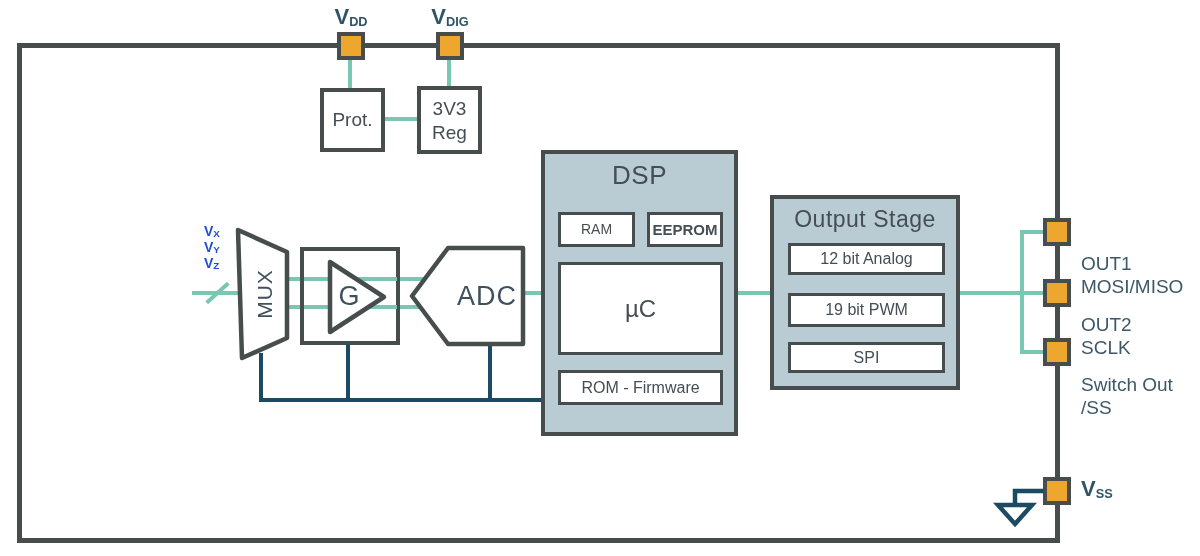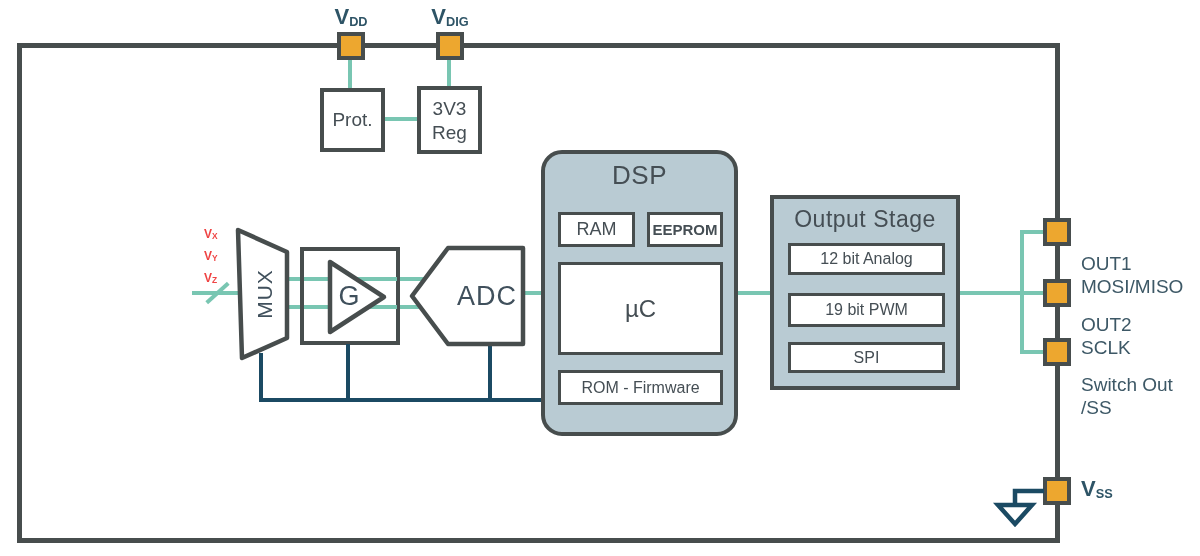--- a/index.html
+++ b/index.html
@@ -25,21 +25,21 @@
        border:4px solid var(--outline);box-sizing:border-box;}
   .box{position:absolute;background:#fff;border:4px solid var(--outline);
        box-sizing:border-box;color:var(--ink);text-align:center;}
   .bigblock{position:absolute;background:var(--blockfill);border:4px solid var(--outline);
        box-sizing:border-box;color:var(--ink);}
   .innerbox{position:absolute;background:#fff;border:3px solid var(--outline);
        box-sizing:border-box;color:var(--ink);text-align:center;}
   .blocktitle{position:absolute;left:0;right:0;text-align:center;color:var(--ink);letter-spacing:.5px;}
   .vlabel{position:absolute;color:#2e5466;font-size:22px;font-weight:bold;text-align:center;}
   .vlabel .sub{font-size:0.58em;position:relative;top:0.12em;letter-spacing:0;}
-  .siglabel{position:absolute;color:#ef4444;font-size:12px;font-weight:bold;line-height:21px;}
+  .siglabel{position:absolute;color:#1d4ed8;font-size:14px;font-weight:bold;line-height:15px;}
   .siglabel .sub{font-size:0.7em;position:relative;top:0.12em;}
   .pinlabel{position:absolute;color:var(--labelnavy);font-size:19px;line-height:23px;white-space:nowrap;margin-top:44px;}
   .gtext{position:absolute;color:#40505c;font-size:27px;text-align:center;}
   svg{position:absolute;overflow:visible;}
   sup{font-size:13px;}
 </style>
 </head>
 <body>
 
 <div class="stage">
@@ -98,23 +98,23 @@
   <svg style="left:326px;top:256px;" width="62" height="82" viewBox="0 0 62 82">
     <polygon points="4,6 4,76 58,41" fill="#fff" stroke="#474d4d" stroke-width="4.5" stroke-linejoin="round"></polygon>
   </svg>
   <div class="gtext" style="left:332px;top:281px;width:34px;height:30px;line-height:30px;">G</div>
 
   <svg style="left:406px;top:241px;" width="126" height="110" viewBox="0 0 126 110">
     <polygon points="6,55 42,7 117,7 117,103 42,103" fill="#fff" stroke="#474d4d" stroke-width="4.5" stroke-linejoin="round"></polygon>
     <text x="81" y="55" text-anchor="middle" dominant-baseline="central" font-size="27" letter-spacing="1" fill="#40505c">ADC</text>
   </svg>
 
-  <div class="bigblock" style="left:541px;top:150px;width:197px;height:286px;border-radius:21px;">
+  <div class="bigblock" style="left:541px;top:150px;width:197px;height:286px;">
     <div class="blocktitle" style="top:6px;font-size:26px;">DSP</div>
-    <div class="innerbox" style="left:13px;top:58px;width:77px;height:35px;font-size:18px;line-height:29px;">RAM</div>
+    <div class="innerbox" style="left:13px;top:58px;width:77px;height:35px;font-size:14px;line-height:29px;">RAM</div>
     <div class="innerbox" style="left:102px;top:58px;width:76px;height:35px;font-size:15px;line-height:29px;font-weight:bold;">EEPROM</div>
     <div class="innerbox" style="left:13px;top:108px;width:165px;height:93px;font-size:24px;line-height:87px;">µC</div>
     <div class="innerbox" style="left:13px;top:216px;width:165px;height:35px;font-size:16px;line-height:29px;">ROM - Firmware</div>
   </div>
 
   <div class="bigblock" style="left:770px;top:195px;width:190px;height:195px;">
     <div class="blocktitle" style="top:7px;font-size:23px;">Output Stage</div>
     <div class="innerbox" style="left:14px;top:44px;width:157px;height:32px;font-size:16px;line-height:26px;">12 bit Analog</div>
     <div class="innerbox" style="left:14px;top:94px;width:157px;height:34px;font-size:16px;line-height:28px;">19 bit PWM</div>
     <div class="innerbox" style="left:14px;top:143px;width:157px;height:31px;font-size:16px;line-height:25px;">SPI</div>

